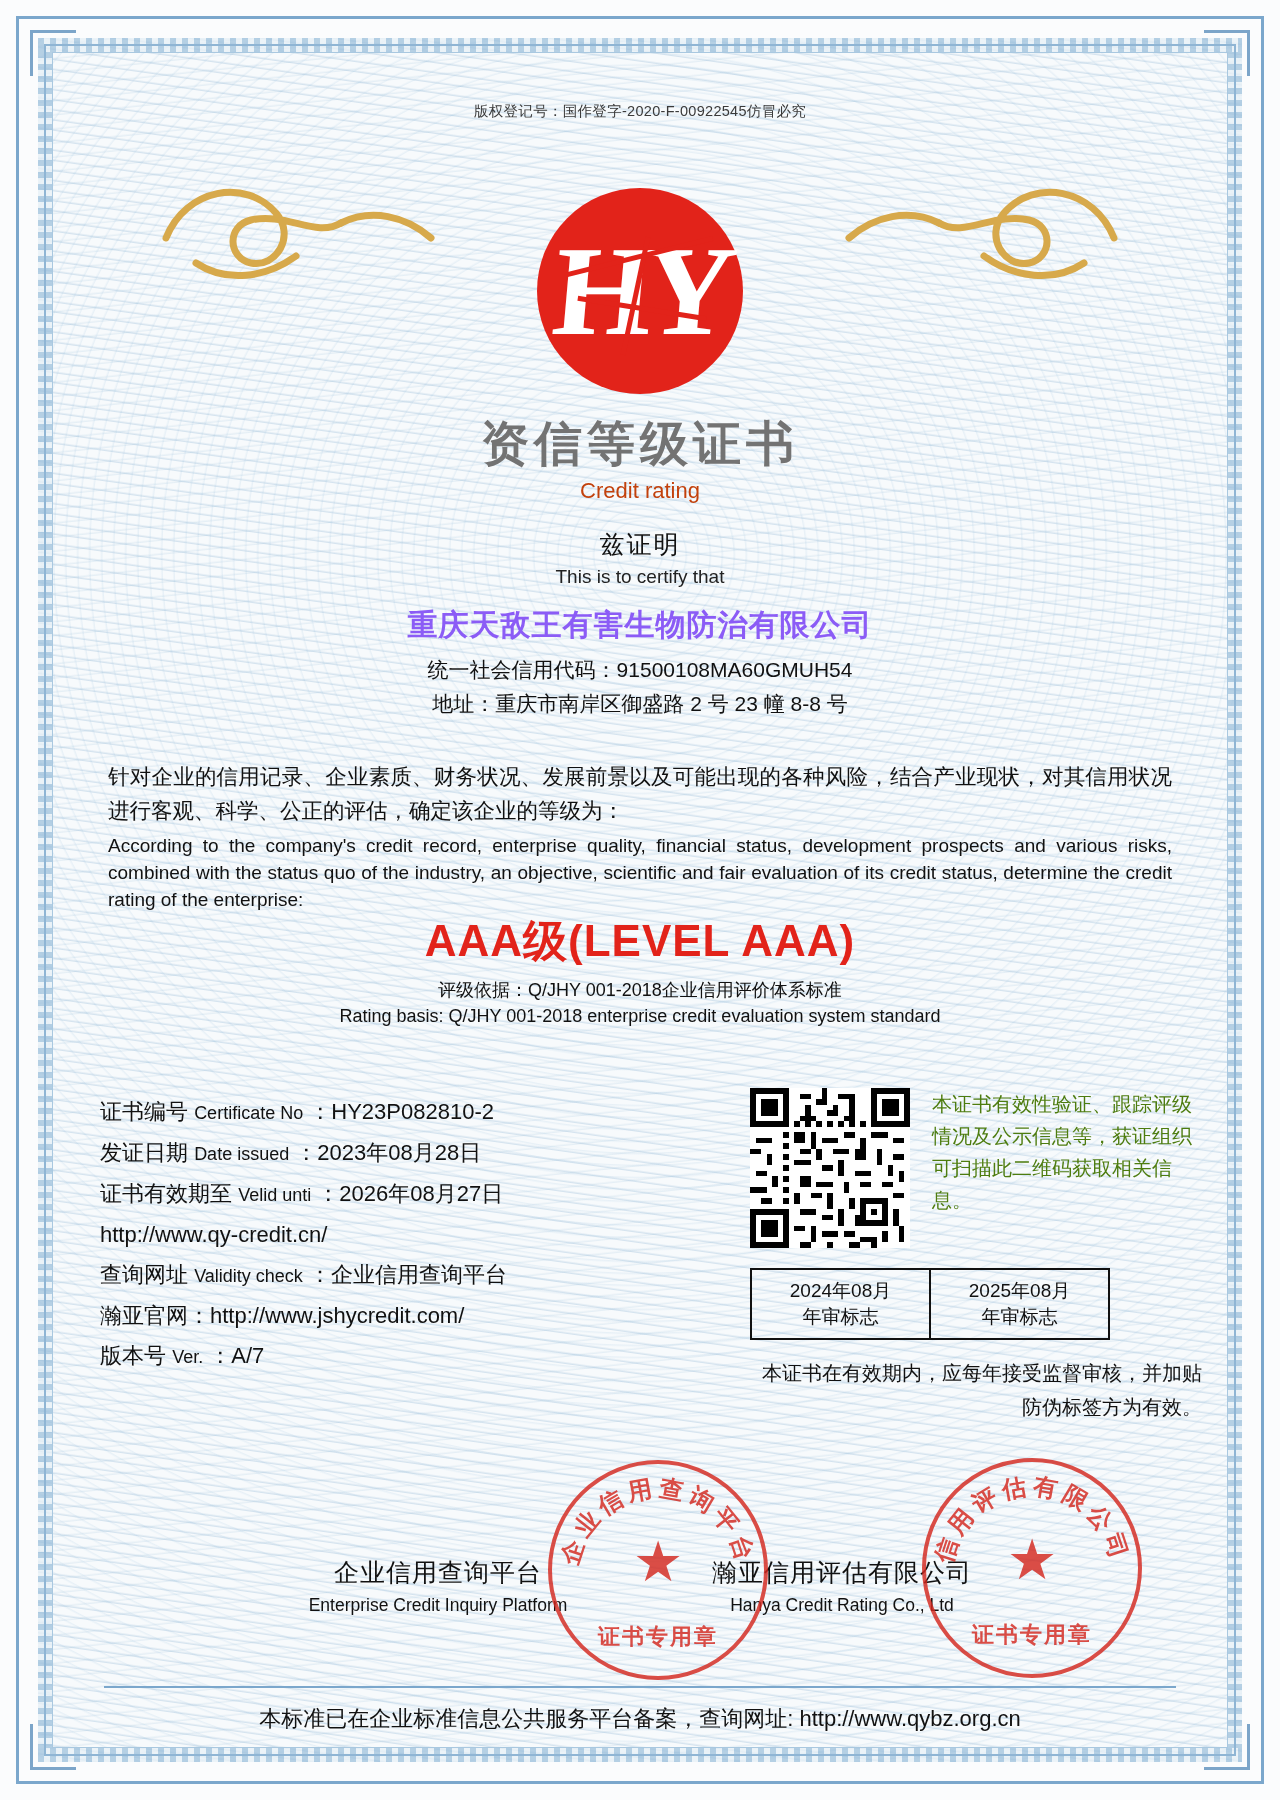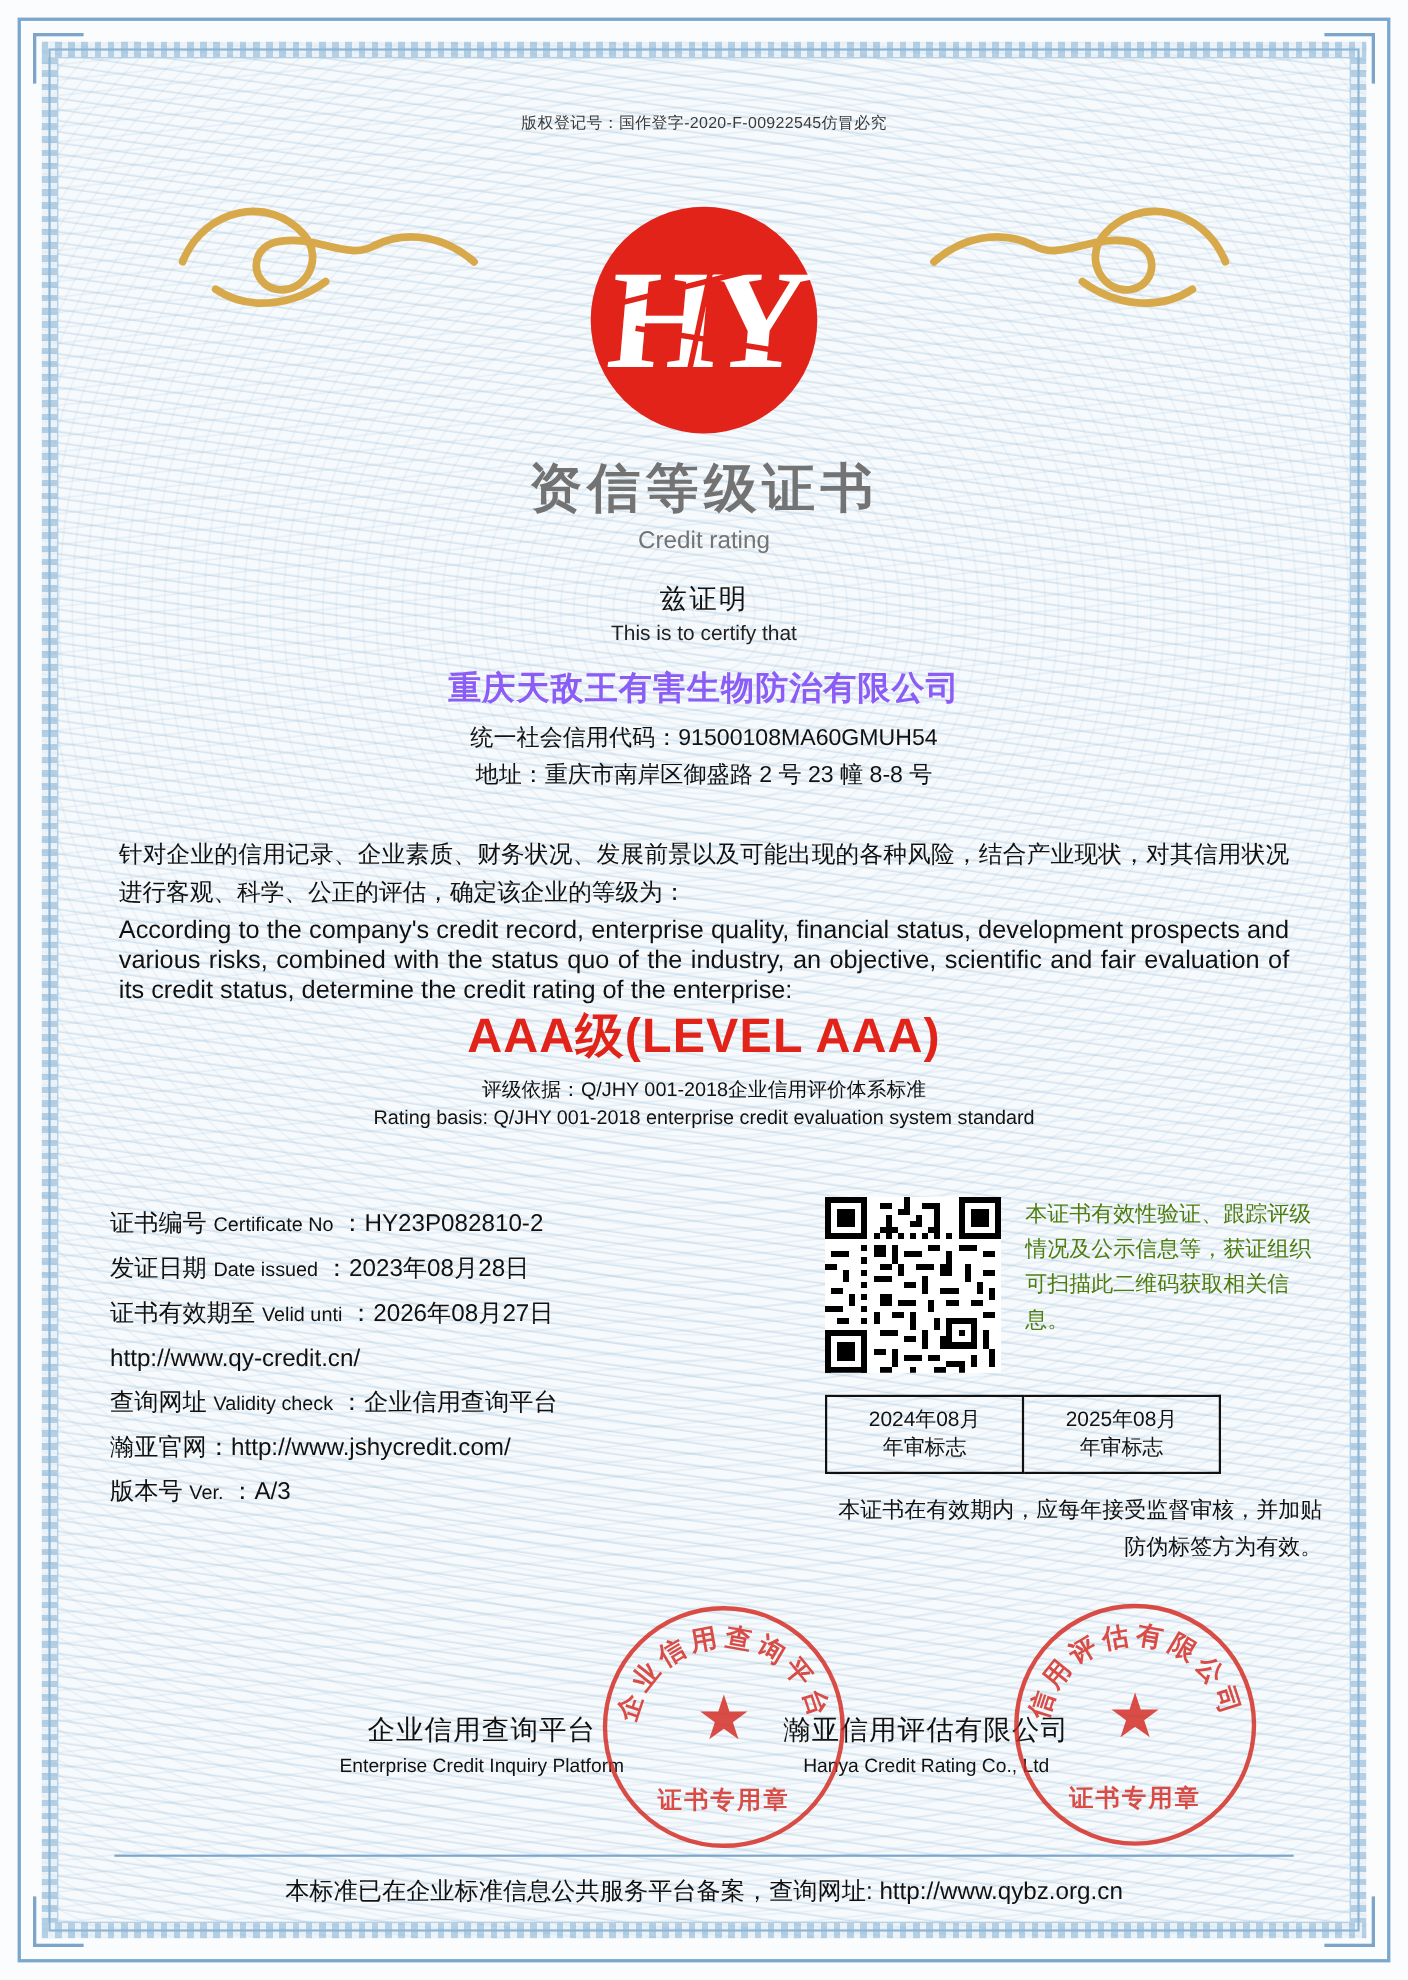--- a/index.html
+++ b/index.html
@@ -131,21 +131,21 @@
   
   .title-cn {
     position: absolute; top: 352px; left: 0; right: 0;
     text-align: center;
     font-size: 48px; font-weight: bold; color: #737373;
     letter-spacing: 5px;
   }
   .title-en {
     position: absolute; top: 418px; left: 0; right: 0;
     text-align: center;
-    font-size: 22px; color: #737373;
+    font-size: 22px; color: #c2410c;
   }
   .certify-cn {
     position: absolute; top: 468px; left: 0; right: 0;
     text-align: center;
     font-size: 25px; color: #111; letter-spacing: 2px;
   }
   .certify-en {
     position: absolute; top: 506px; left: 0; right: 0;
     text-align: center;
     font-size: 19px; color: #222;
@@ -169,21 +169,21 @@
   .para {
     position: absolute;
     top: 700px; left: 48px; right: 48px;
   }
   .para .cn {
     font-size: 21.5px; color: #111; line-height: 34px;
     text-align: justify;
   }
   .para .en {
     margin-top: 4px;
-    font-size: 23px; color: #111; line-height: 27px;
+    font-size: 19px; color: #111; line-height: 27px;
     text-align: justify;
   }
   .level {
     position: absolute; top: 852px; left: 0; right: 0;
     text-align: center;
     font-size: 44px; font-weight: bold; color: #e2231a;
     letter-spacing: 1px;
   }
   .basis-cn {
     position: absolute; top: 918px; left: 0; right: 0;
@@ -378,21 +378,21 @@
         <span>查询网址</span>
         <span class="lbl-en">Validity check</span>
         <span>：企业信用查询平台</span>
       </div>
       <div class="row">
         <span>瀚亚官网：http://www.jshycredit.com/</span>
       </div>
       <div class="row">
         <span>版本号</span>
         <span class="lbl-en">Ver.</span>
-        <span>：A/3</span>
+        <span>：A/7</span>
       </div>
     </div>
 
     <div class="qr">
       <svg width="160" height="160" viewBox="0 0 29 29" shape-rendering="crispEdges">
         <rect width="29" height="29" fill="#ffffff"></rect>
         <g fill="#000000">
 
           <rect x="0" y="0" width="7" height="1"></rect>
             <rect x="0" y="6" width="7" height="1"></rect>

